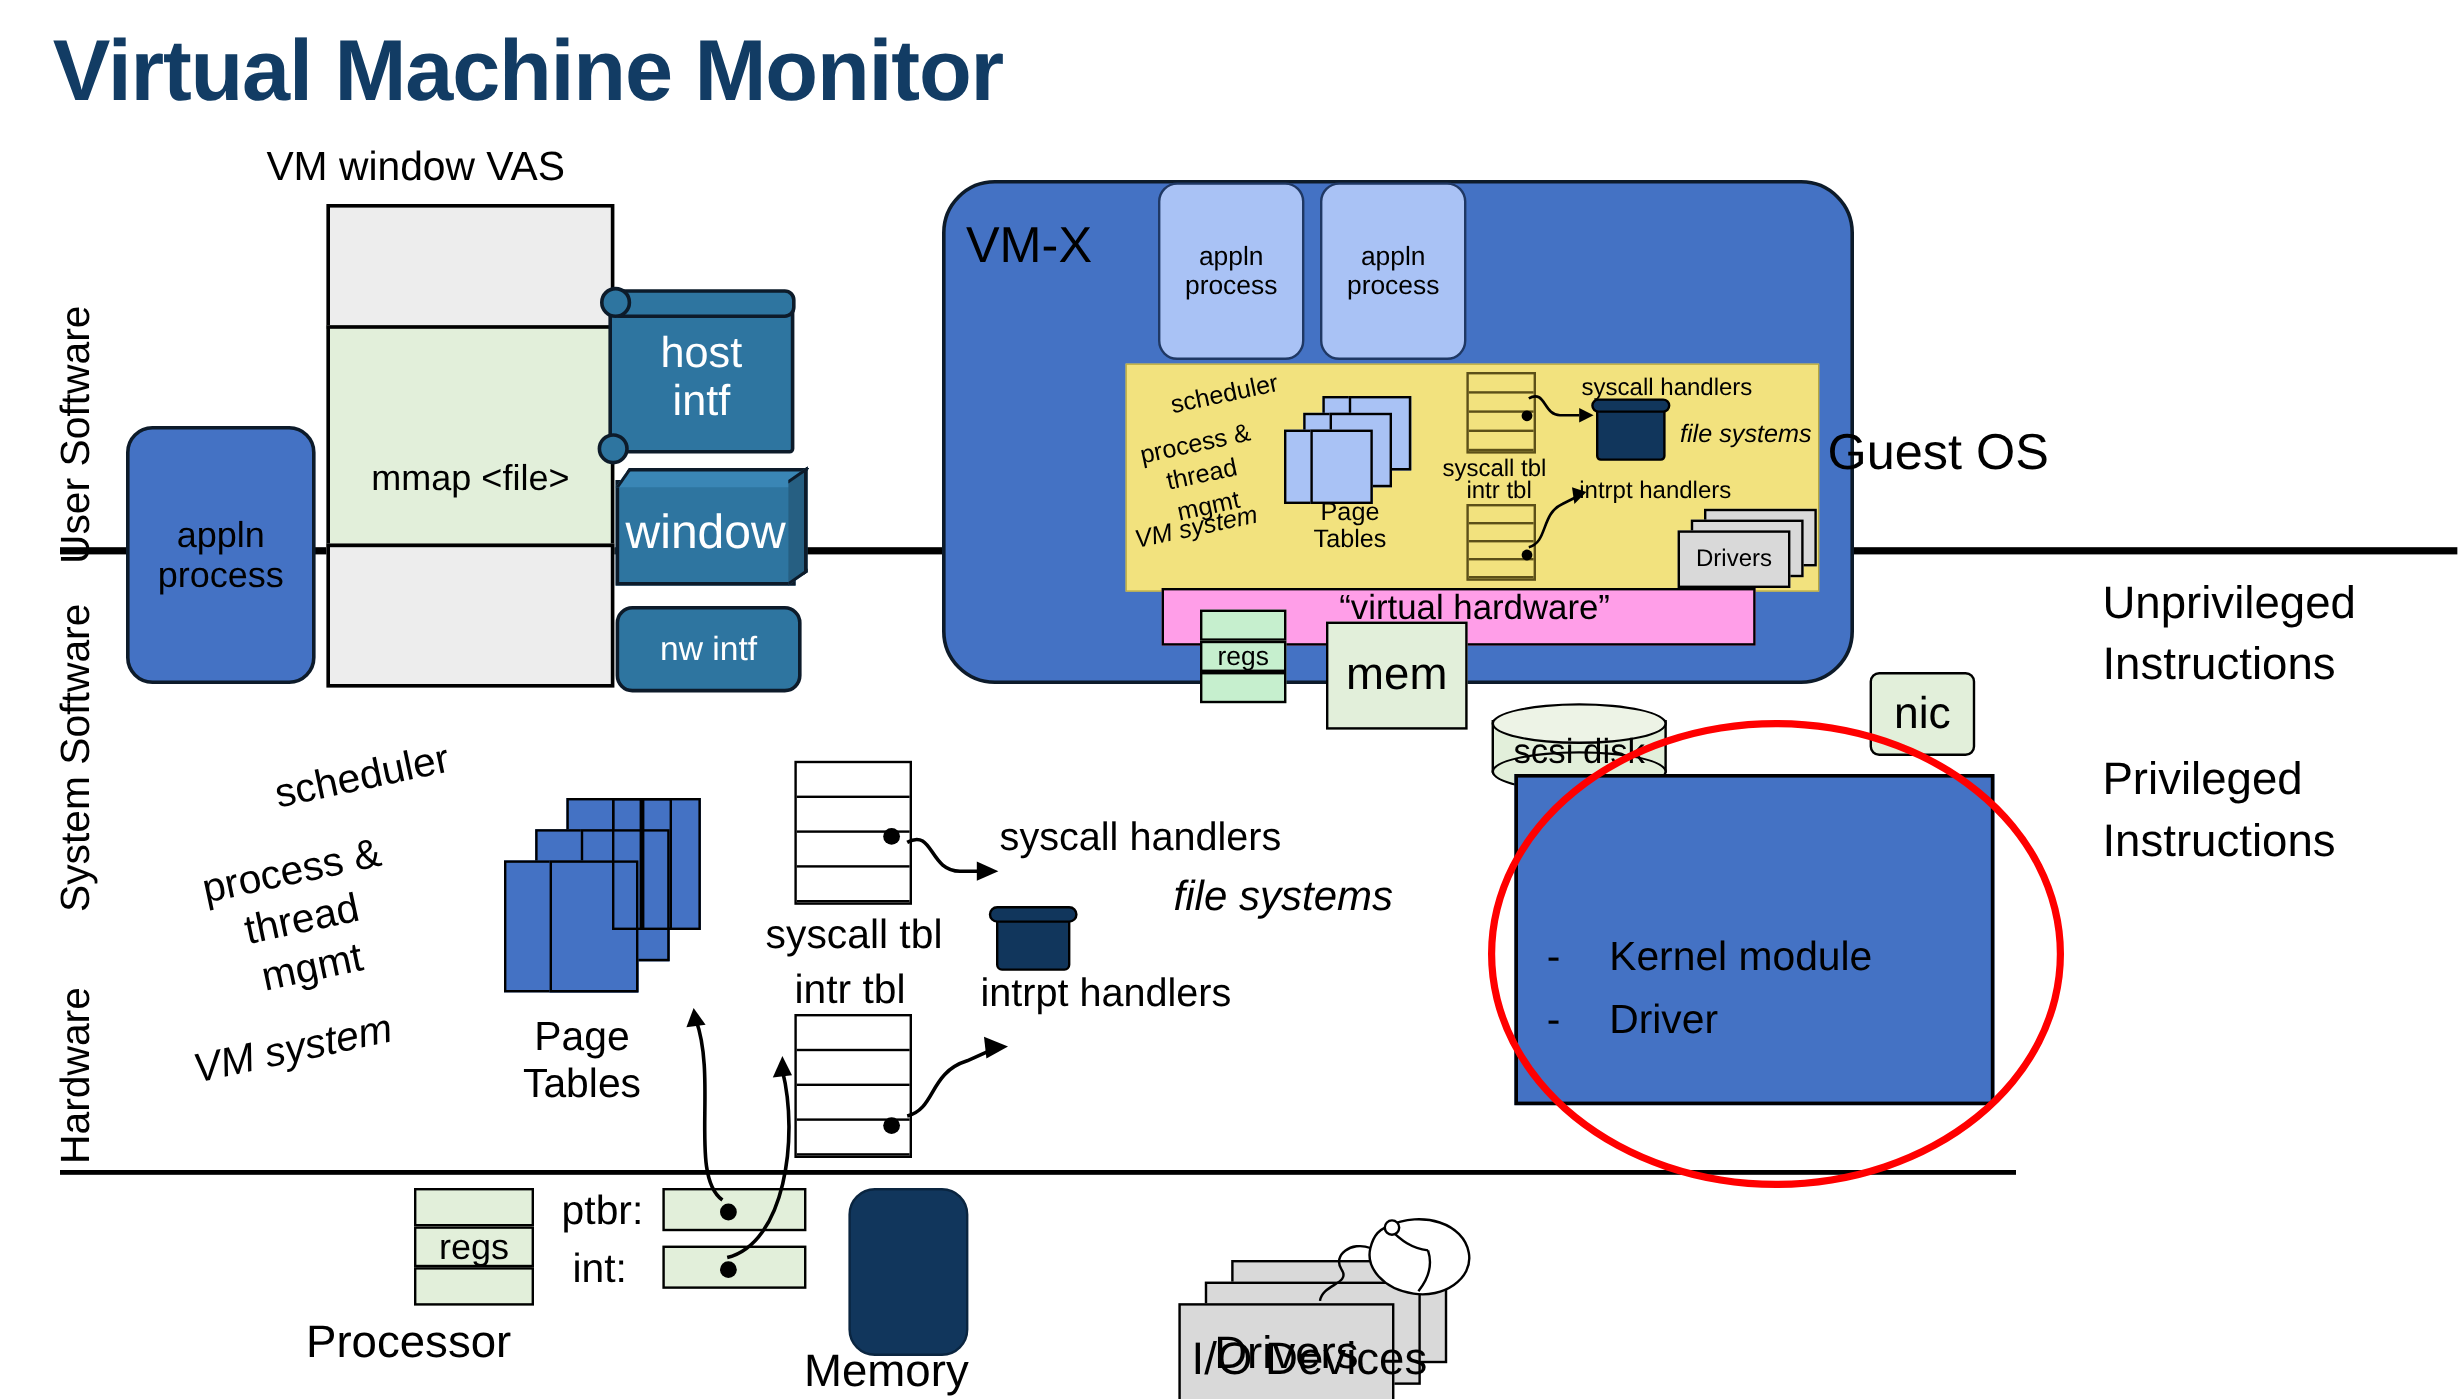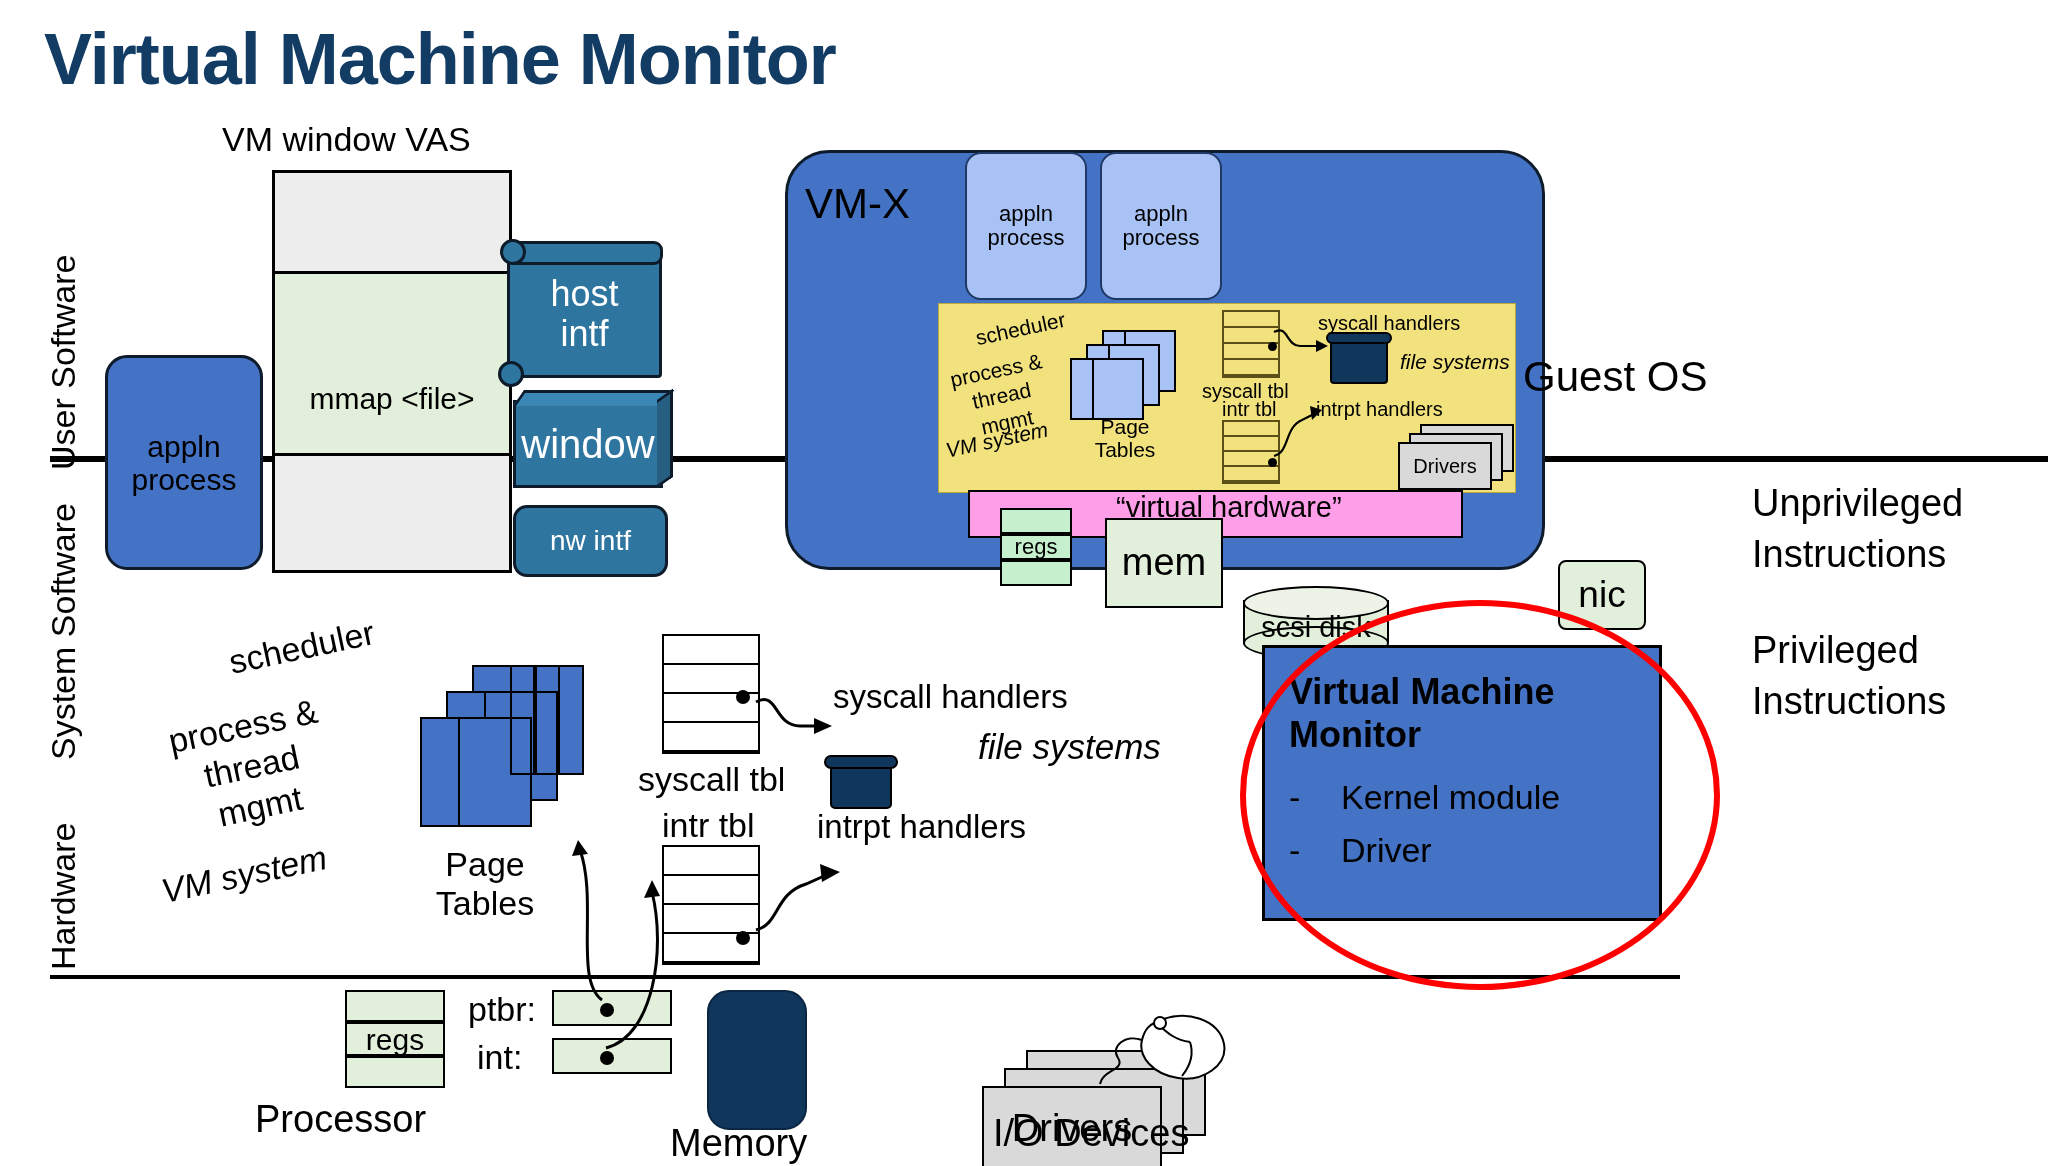--- a/index.html
+++ b/index.html
@@ -296,24 +296,20 @@
 
 <div class="abs stack" style="left:982px;top:838px;width:220px;height:120px;">
   <div class="s" style="left:44px;top:0;width:176px;height:82px;"></div>
   <div class="s" style="left:22px;top:18px;width:176px;height:82px;"></div>
   <div class="s ctr" style="left:0;top:36px;width:176px;height:82px;font-size:38px;">
     <span>Drivers</span>
   </div>
 </div>
 
 <div class="abs" style="left:1262px;top:645px;width:400px;height:276px;background:#4472C4;border:3px solid #000;">
-  <div style="position:absolute;left:24px;top:22px;right:16px;font-size:36px;font-weight:bold;line-height:1.2;">
-    <div>Virtual Machine</div>
-    <div>Monitor</div>
-  </div>
   <div style="position:absolute;left:24px;top:130px;right:12px;font-size:34px;line-height:1.15;">
     <div style="display:flex;">
       <span style="width:52px;">-</span>
       <span>Kernel module</span>
     </div>
     <div style="display:flex;margin-top:14px;">
       <span style="width:52px;">-</span>
       <span>Driver</span>
     </div>
   </div>

